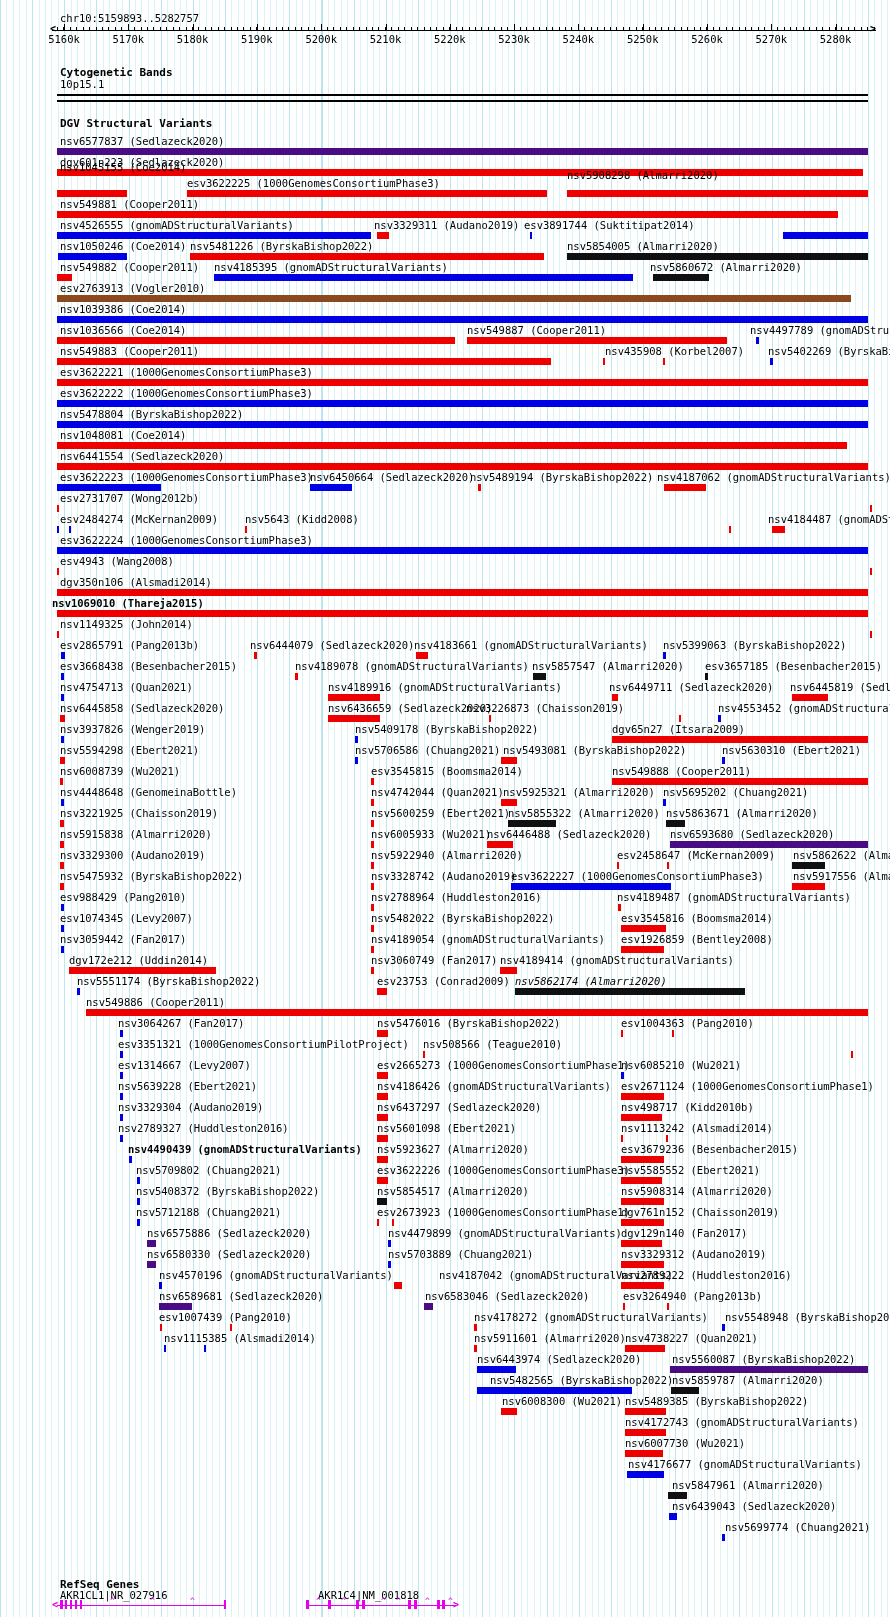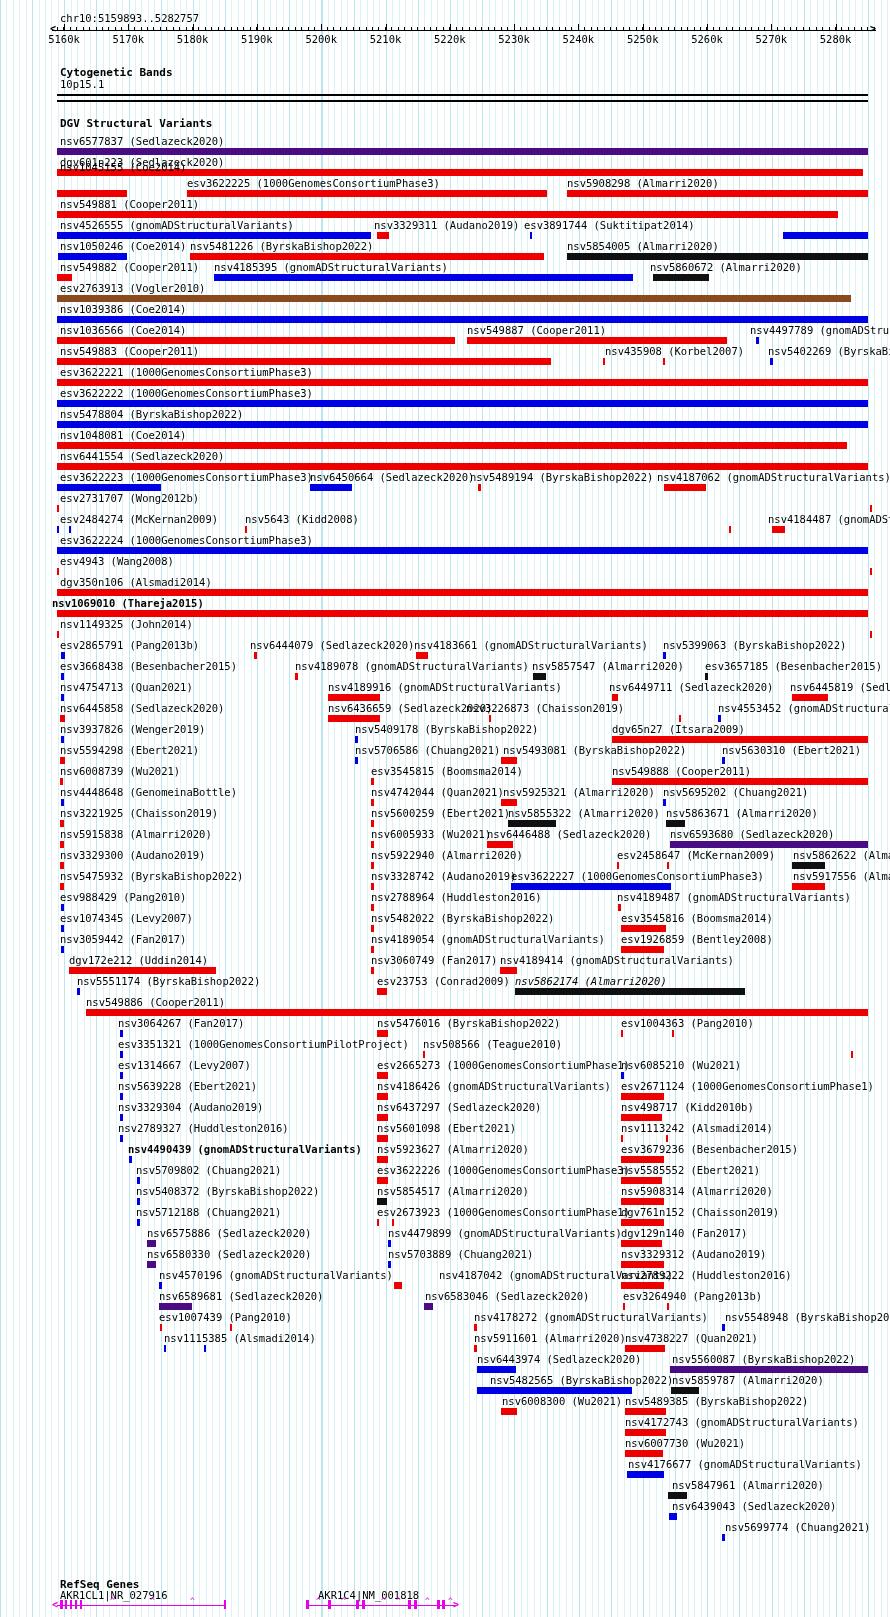--- a/index.html
+++ b/index.html
@@ -72,21 +72,21 @@
   <div class="abs title" style="left:60px;top:117px;">DGV Structural Variants</div>
   <div id="dgv-rows">
       <div class="lbl" style="left: 60px; top: 136px;">nsv6577837 (Sedlazeck2020)</div>
       <div class="bar" style="left: 57px; top: 148px; width: 811px; background: rgb(74, 12, 130);"></div>
       <div class="lbl" style="left: 60px; top: 157px;">dgv601n223 (Sedlazeck2020)</div>
       <div class="bar" style="left: 57px; top: 169px; width: 806px; background: rgb(238, 0, 0);"></div>
       <div class="lbl" style="left: 60px; top: 162px;">nsv1045155 (Coe2014)</div>
       <div class="bar" style="left: 57px; top: 190px; width: 70px; background: rgb(238, 0, 0);"></div>
       <div class="lbl" style="left: 187px; top: 178px;">esv3622225 (1000GenomesConsortiumPhase3)</div>
       <div class="bar" style="left: 187px; top: 190px; width: 360px; background: rgb(238, 0, 0);"></div>
-      <div class="lbl" style="left: 567px; top: 178px;">nsv5908298 (Almarri2020)</div>
+      <div class="lbl" style="left: 567px; top: 170px;">nsv5908298 (Almarri2020)</div>
       <div class="bar" style="left: 567px; top: 190px; width: 301px; background: rgb(238, 0, 0);"></div>
       <div class="lbl" style="left: 60px; top: 199px;">nsv549881 (Cooper2011)</div>
       <div class="bar" style="left: 57px; top: 211px; width: 781px; background: rgb(238, 0, 0);"></div>
       <div class="lbl" style="left: 60px; top: 220px;">nsv4526555 (gnomADStructuralVariants)</div>
       <div class="bar" style="left: 57px; top: 232px; width: 314px; background: rgb(0, 0, 230);"></div>
       <div class="lbl" style="left: 374px; top: 220px;">nsv3329311 (Audano2019)</div>
       <div class="bar" style="left: 377px; top: 232px; width: 12px; background: rgb(238, 0, 0);"></div>
       <div class="lbl" style="left: 524px; top: 220px;">esv3891744 (Suktitipat2014)</div>
       <div class="bar h" style="left: 530px; top: 232px; width: 253px; border-left: 2px solid rgb(0, 0, 230); border-right: 2px solid rgb(0, 0, 230); background: linear-gradient(transparent 3px, rgb(0, 0, 230) 3px, rgb(0, 0, 230) 4px, transparent 4px);"></div>
       <div class="bar" style="left: 783px; top: 232px; width: 85px; background: rgb(0, 0, 230);"></div>

